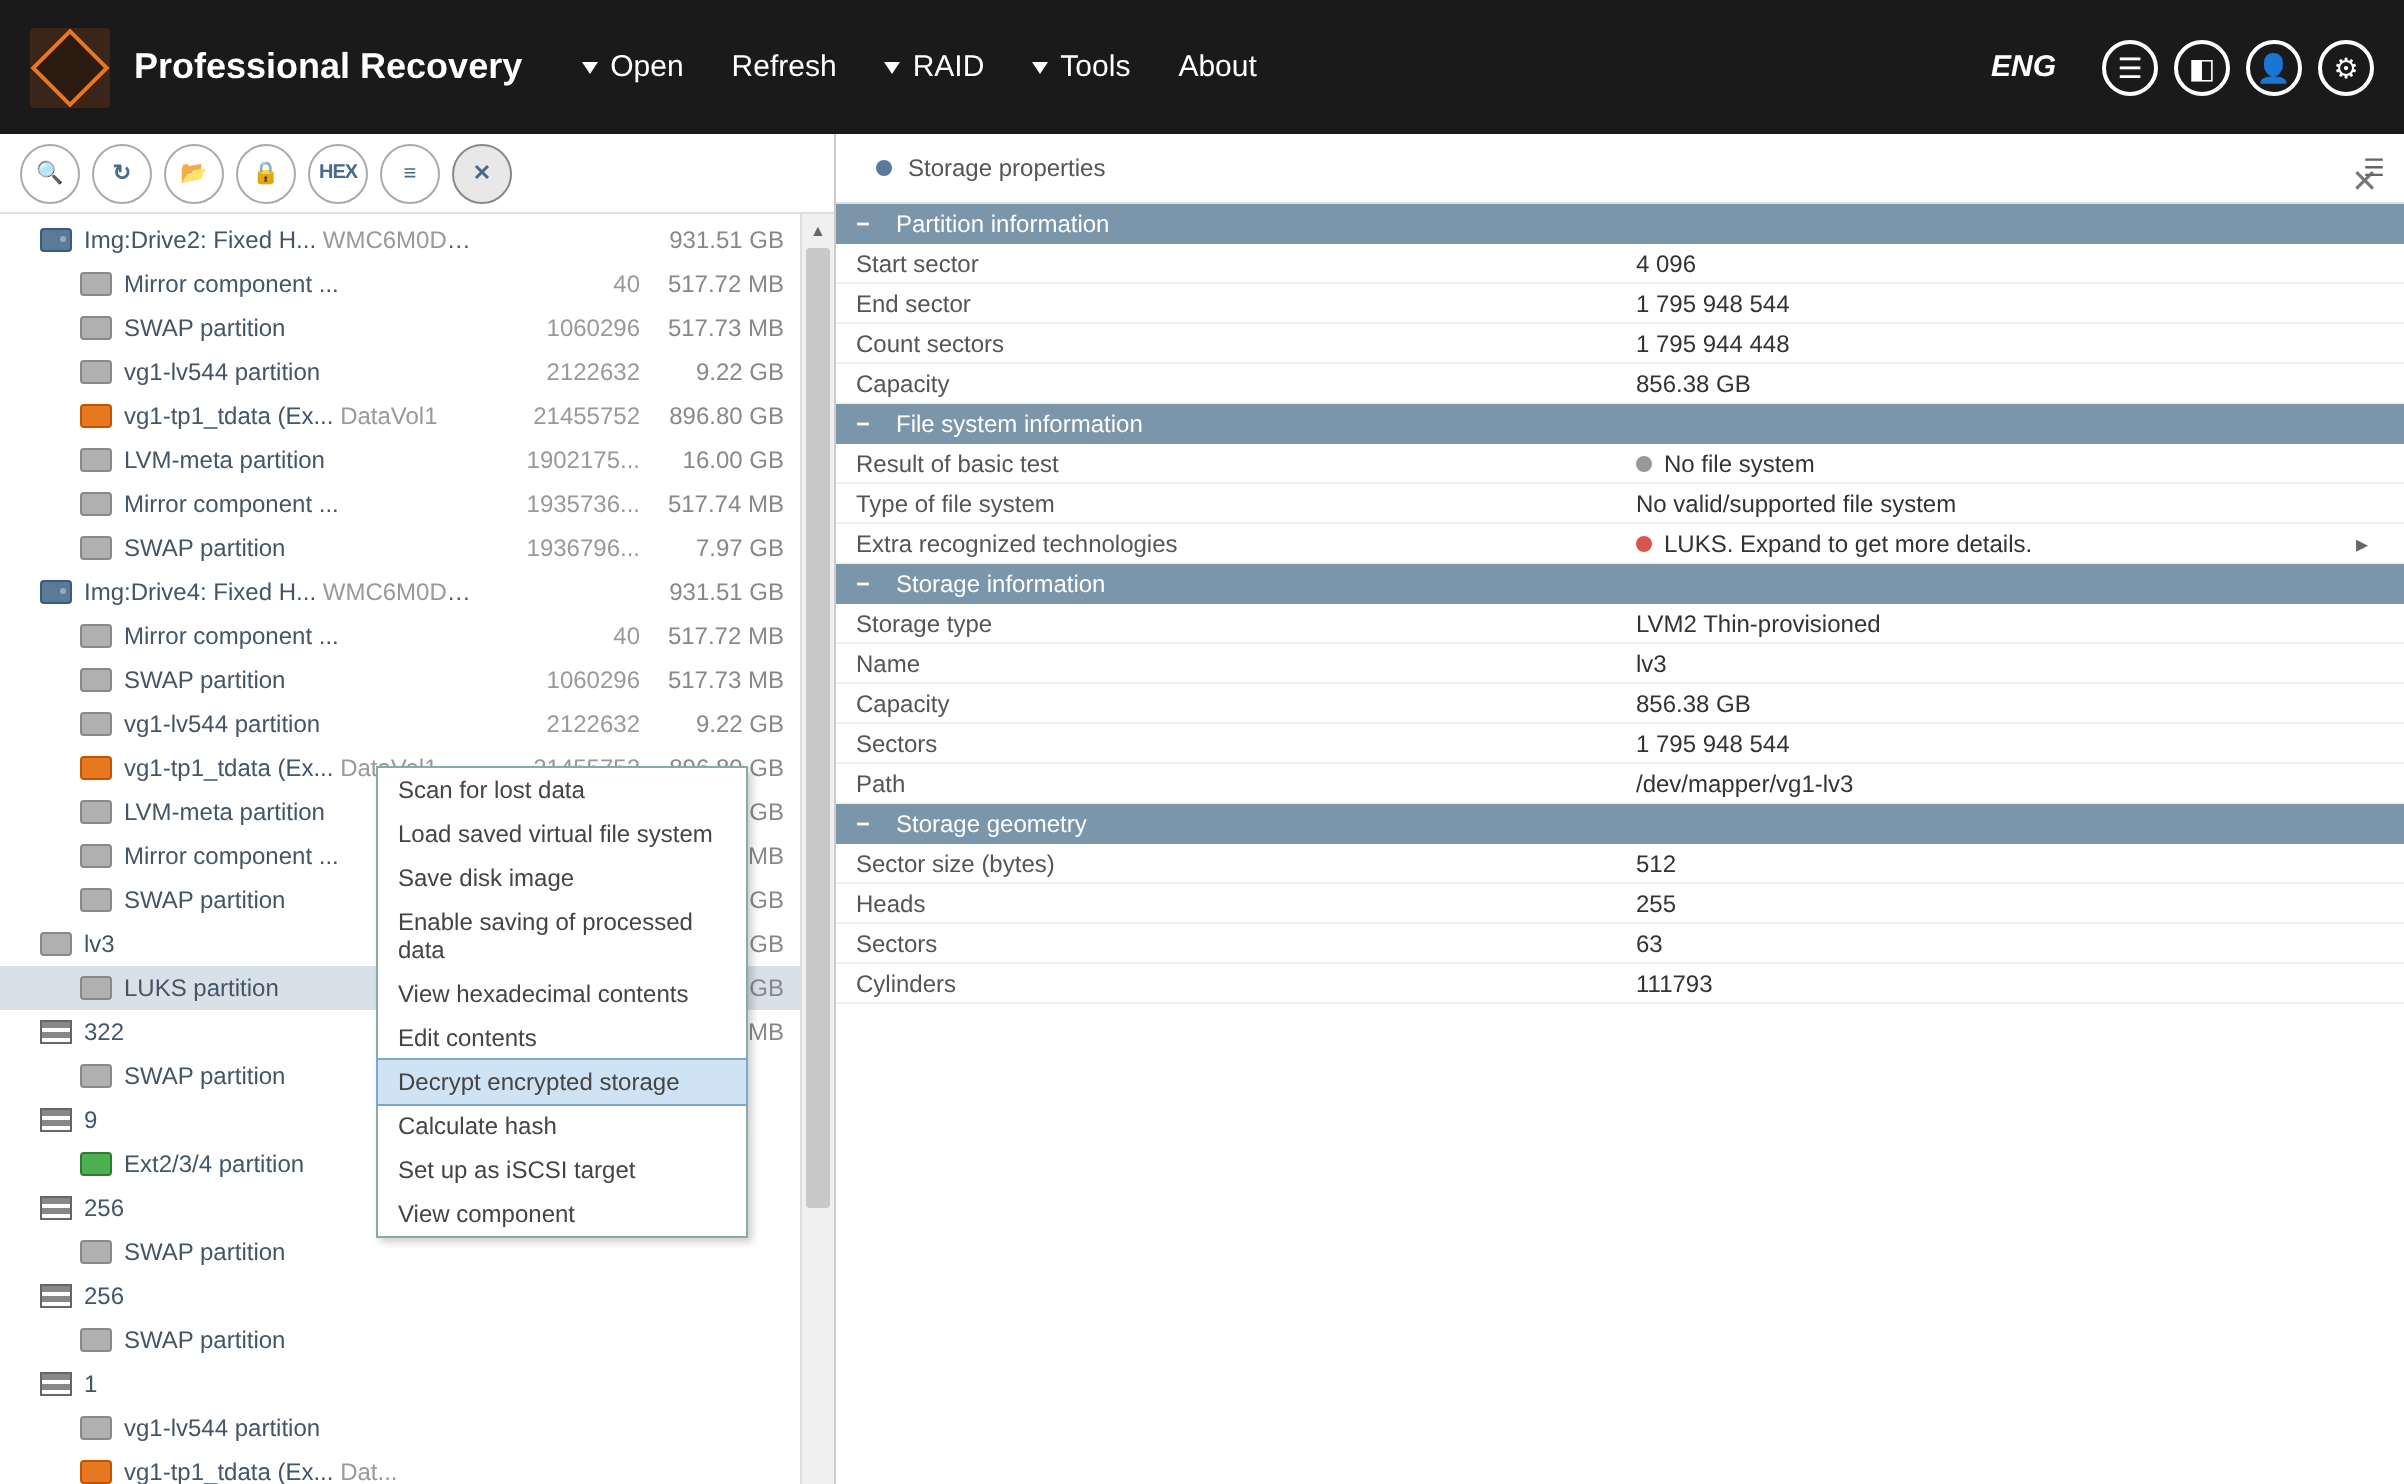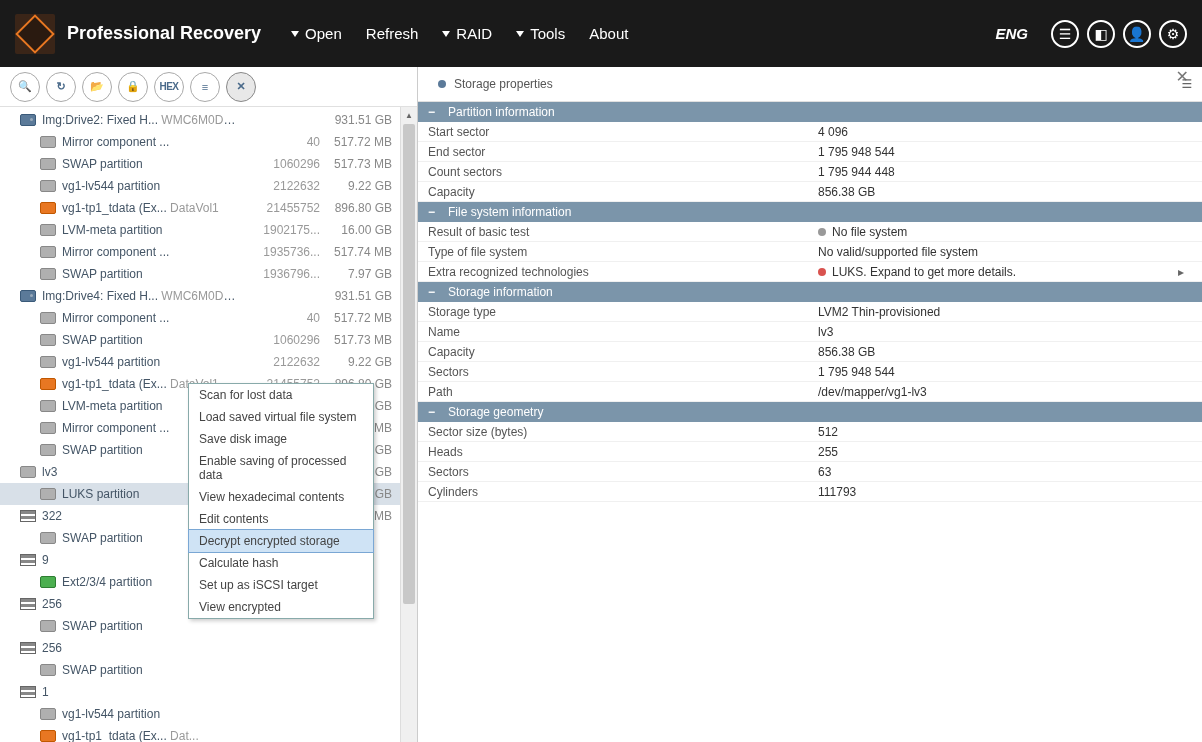--- a/index.html
+++ b/index.html
@@ -48,21 +48,21 @@
 .scrollbar-v { position: absolute; right: 0; top: 0; width: 17px; height: 100%; background: #f0f0f0; border-left: 1px solid #ddd; }
 .sb-btn { height: 17px; background: #f0f0f0; display:flex; align-items:center; justify-content:center; color:#666; font-size:8px; cursor:pointer; }
 .sb-thumb { position:absolute; top: 17px; left: 2px; right: 2px; height: 480px; background: #c8c8c8; border-radius: 2px; }
 
 
 .ctx-menu { position: absolute; left: 188px; top: 383px; width: 186px; background: #fff; border: 1px solid #8aa; box-shadow: 2px 2px 4px rgba(0,0,0,.2); z-index: 10; }
 .ctx-item { padding: 4px 10px; color: #444; cursor: pointer; }
 .ctx-item.hi { background: #cfe3f5; border: 1px solid #7aa7d4; margin: -1px; }
 
 
-.tab-bar { height: 35px; display: flex; align-items: flex-start; border-bottom: 1px solid #e0e0e0; padding: 0 8px; }
+.tab-bar { height: 35px; display: flex; align-items: flex-end; border-bottom: 1px solid #e0e0e0; padding: 0 8px; }
 .tab { display: flex; align-items: center; gap: 8px; padding: 0 12px; height: 100%; color: #555; }
 .dot-b { width: 8px; height: 8px; background: #5b7a99; border-radius: 50%; }
 .tab-close { margin-left: auto; cursor: pointer; color: #777; font-size: 16px; padding: 0 5px; }
 
 .props { flex: 1; overflow-y: auto; position: relative; }
 .sect-hdr { background: #7b95aa; color: #fff; padding: 3px 10px; font-weight: 500; display: flex; align-items: center; gap: 10px; }
 .sect-toggle { font-weight: bold; width: 10px; }
 .prop-row { display: flex; border-bottom: 1px solid #f0f0f0; min-height: 20px; align-items: center; }
 .prop-key { width: 390px; padding: 2px 10px; color: #555; }
 .prop-val { flex: 1; padding: 2px 10px; color: #333; display: flex; align-items: center; gap: 6px; }
@@ -440,14 +440,14 @@
 <div class="ctx-menu" id="ctx">
     <div class="ctx-item">Scan for lost data</div>
     <div class="ctx-item">Load saved virtual file system</div>
     <div class="ctx-item">Save disk image</div>
     <div class="ctx-item">Enable saving of processed data</div>
     <div class="ctx-item">View hexadecimal contents</div>
     <div class="ctx-item">Edit contents</div>
     <div class="ctx-item hi">Decrypt encrypted storage</div>
     <div class="ctx-item">Calculate hash</div>
     <div class="ctx-item">Set up as iSCSI target</div>
-    <div class="ctx-item">View encrypted</div>
+    <div class="ctx-item">View component</div>
   </div>
 
 </body></html>

